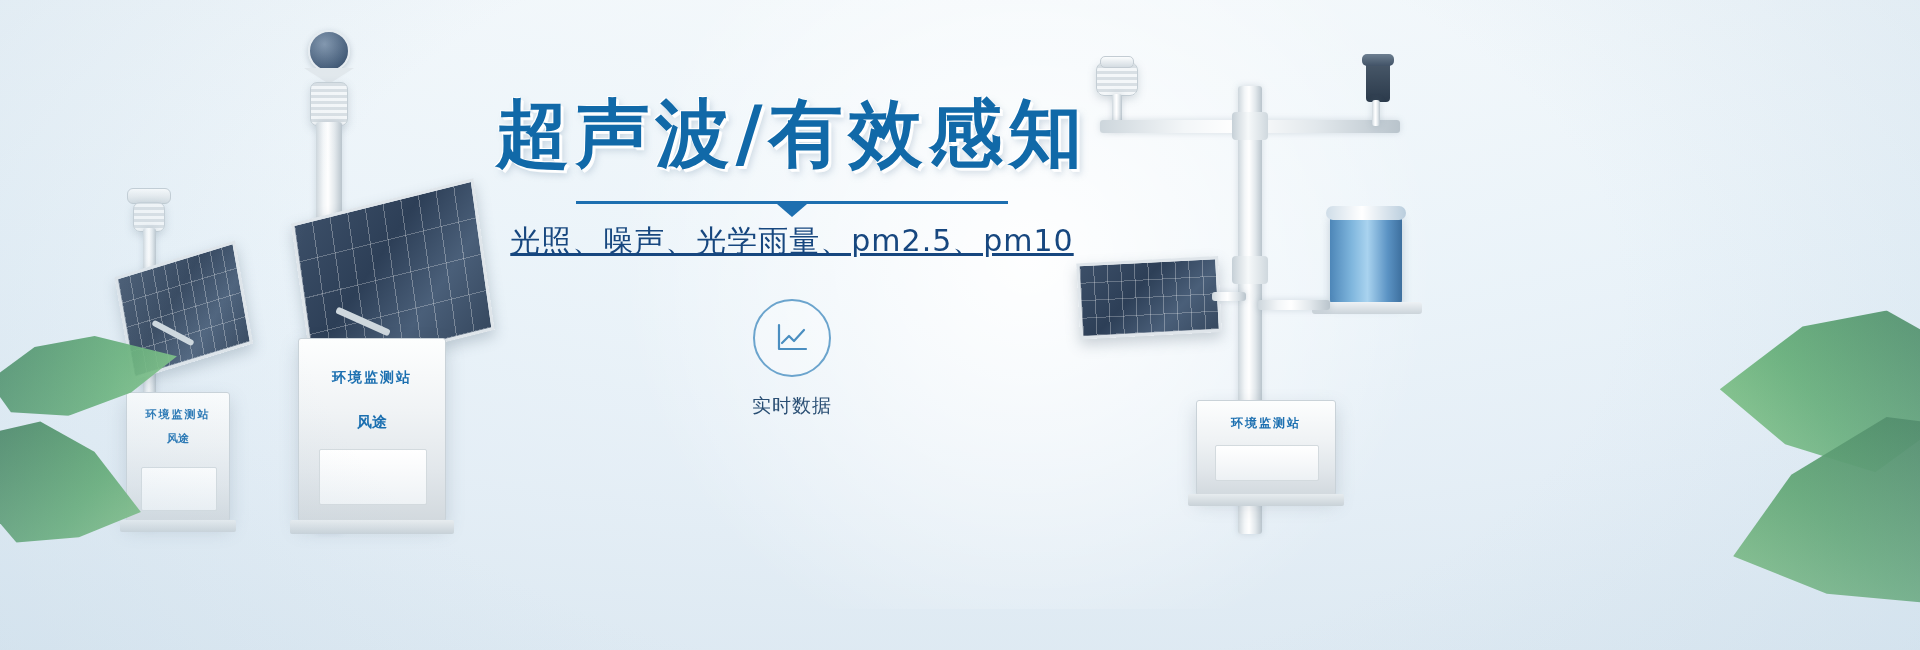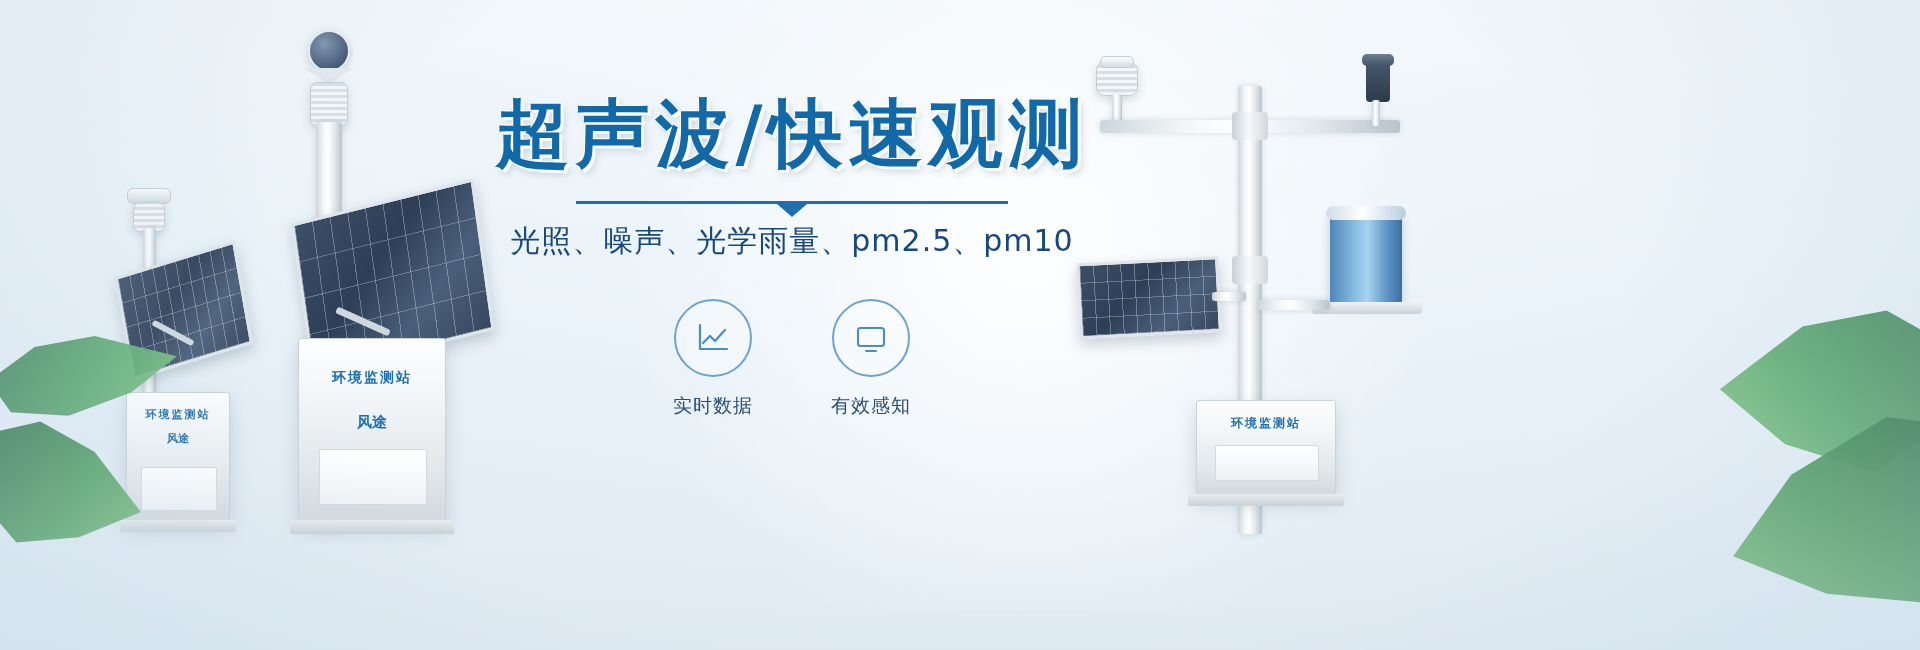--- a/index.html
+++ b/index.html
@@ -218,52 +218,41 @@
               opacity:.93; transform:rotate(4deg);"></div>
   <div style="position:absolute; right:-60px; top:420px; width:250px; height:190px;
               background:linear-gradient(230deg,#2a6d45,#539f64 58%,#7fc083);
               clip-path:polygon(100% 10%, 66% 0%, 26% 26%, 0% 66%, 36% 90%, 78% 100%, 100% 58%);
               opacity:.95; transform:rotate(-5deg);"></div>
 
   <div class="vign"></div>
 
   <div class="content">
 
-    <div class="headline">超声波/快速观测</div>
+    <div class="headline">超声波/有效感知</div>
 
     <div class="divider">
       <div class="bar"></div>
       <div class="tri"></div>
     </div>
 
-    <div class="sub" style="margin-top:4px;">光照、噪声、光学雨量、pm2.5、pm10</div>
+    <div class="sub" style="margin-top:4px;text-decoration:underline;">光照、噪声、光学雨量、pm2.5、pm10</div>
 
     <div class="features">
 
       <div class="feat">
         <div class="ring">
           <span>
             <svg width="40" height="40" viewBox="0 0 40 40" fill="none" stroke="#4a8ec0" stroke-width="2.2" stroke-linecap="round" stroke-linejoin="round">
               <path d="M7 7 V31 H34"></path>
               <path d="M10 25 L17 18 L22 23 L32 12"></path>
             </svg>
           </span>
         </div>
         <div class="cap">实时数据</div>
       </div>
 
 
-      <div class="feat">
-        <div class="ring">
-          <span>
-            <svg width="42" height="42" viewBox="0 0 42 42" fill="none" stroke="#4a8ec0" stroke-width="2.1" stroke-linecap="round" stroke-linejoin="round">
-              <rect x="8" y="11" width="26" height="18" rx="2.5"></rect>
-              <path d="M16 34 H26"></path>
-            </svg>
-          </span>
-        </div>
-        <div class="cap">有效感知</div>
-      </div>
 
 
     </div>
   </div>
 </div>
 
 </body></html>

